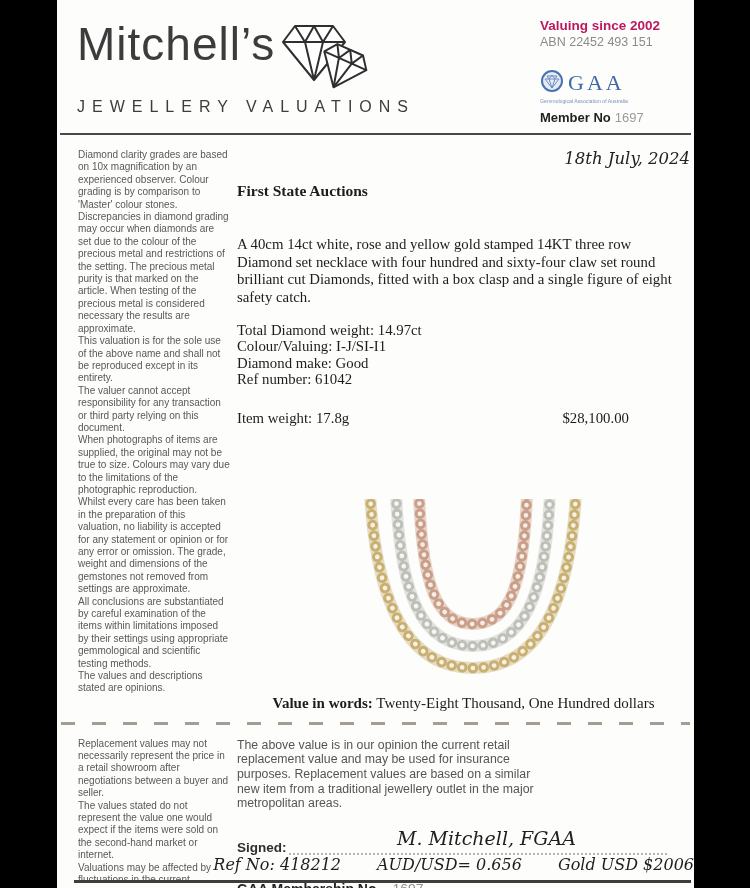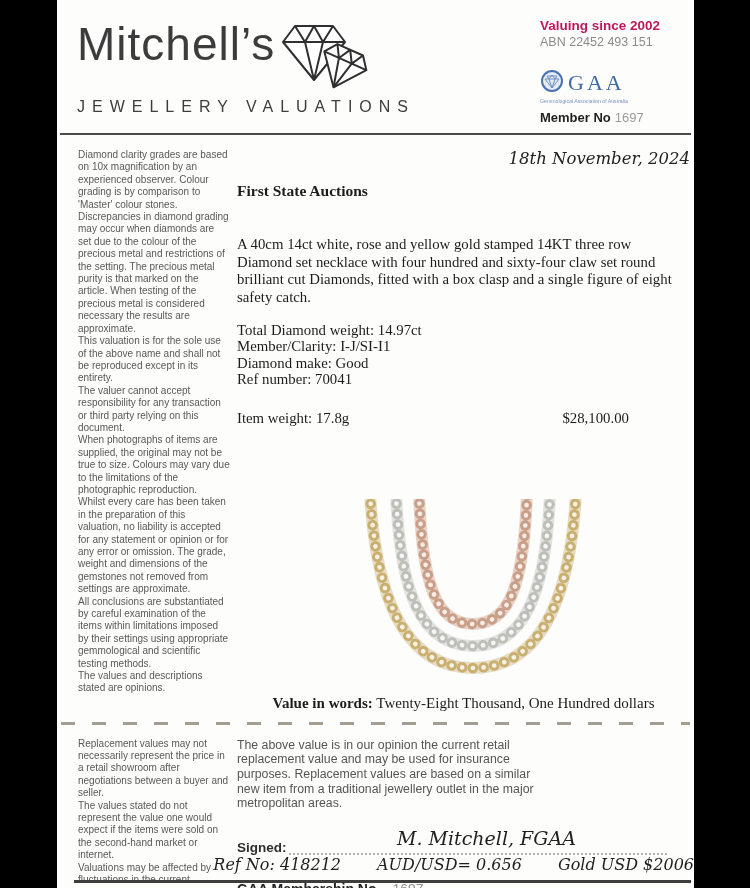--- a/index.html
+++ b/index.html
@@ -108,28 +108,28 @@
   <div class="content">
     <div class="sidebar">Diamond clarity grades are based on 10x magnification by an experienced observer. Colour grading is by comparison to 'Master' colour stones.
 Discrepancies in diamond grading may occur when diamonds are set due to the colour of the precious metal and restrictions of the setting. The precious metal purity is that marked on the article. When testing of the precious metal is considered necessary the results are approximate.
 This valuation is for the sole use of the above name and shall not be reproduced except in its entirety.
 The valuer cannot accept responsibility for any transaction or third party relying on this document.
 When photographs of items are supplied, the original may not be true to size. Colours may vary due to the limitations of the photographic reproduction.
 Whilst every care has been taken in the preparation of this valuation, no liability is accepted for any statement or opinion or for any error or omission. The grade, weight and dimensions of the gemstones not removed from settings are approximate.
 All conclusions are substantiated by careful examination of the items within limitations imposed by their settings using appropriate gemmological and scientific testing methods.
 The values and descriptions stated are opinions.</div>
     <div class="main">
-      <div class="date">18th November, 2024</div>
+      <div class="date">18th July, 2024</div>
       <div class="client">First State Auctions</div>
       <div class="desc">A 40cm 14ct white, rose and yellow gold stamped 14KT three row Diamond set necklace with four hundred and sixty-four claw set round brilliant cut Diamonds, fitted with a box clasp and a single figure of eight safety catch.</div>
       <div class="details">
         <div>Total Diamond weight: 14.97ct</div>
-        <div>Member/Clarity: I-J/SI-I1</div>
+        <div>Colour/Valuing: I-J/SI-I1</div>
         <div>Diamond make: Good</div>
-        <div>Ref number: 70041</div>
+        <div>Ref number: 61042</div>
       </div>
       <div class="weight-row">
         <span>Item weight: 17.8g</span>
         <span class="price">$28,100.00</span>
       </div>
       <div class="figure">
         <svg width="238" height="196" viewBox="0 0 238 196">
 
           <path d="M15,-6 C21,105 53,169 118,169 C183,169 215,105 221,-6" fill="none" stroke="#e6dcc4" stroke-width="12"></path>
           <path d="M15,-6 C21,105 53,169 118,169 C183,169 215,105 221,-6" fill="none" stroke="#c9b071" stroke-width="10.5" stroke-linecap="round" stroke-dasharray="0.1 10.6"></path>

